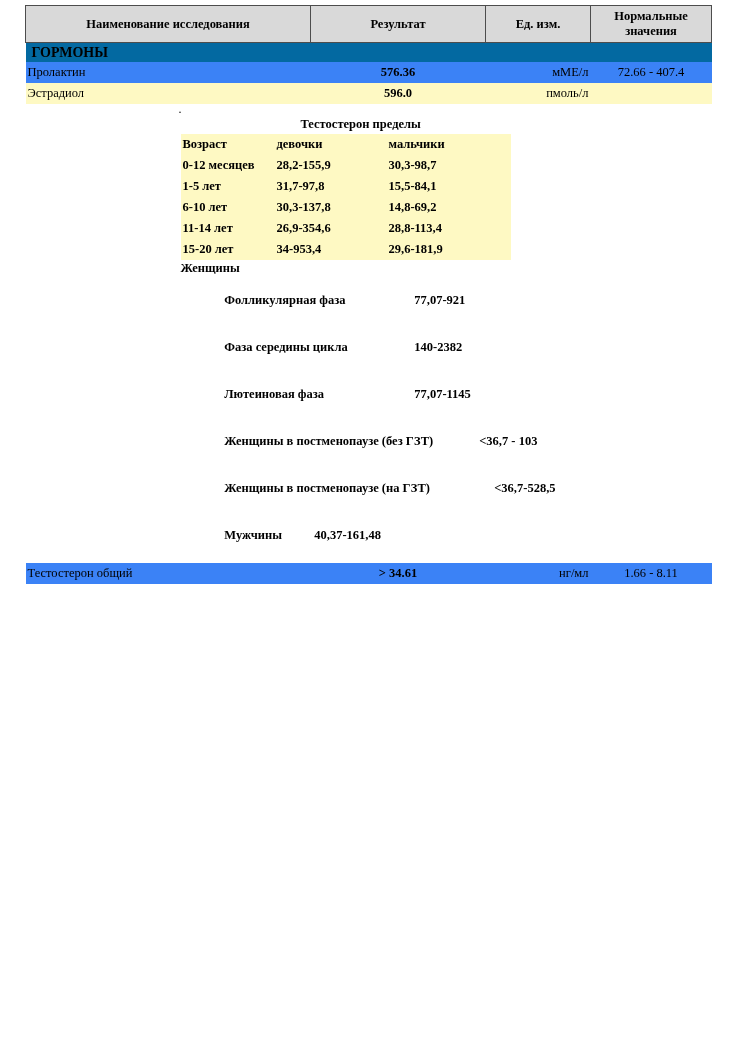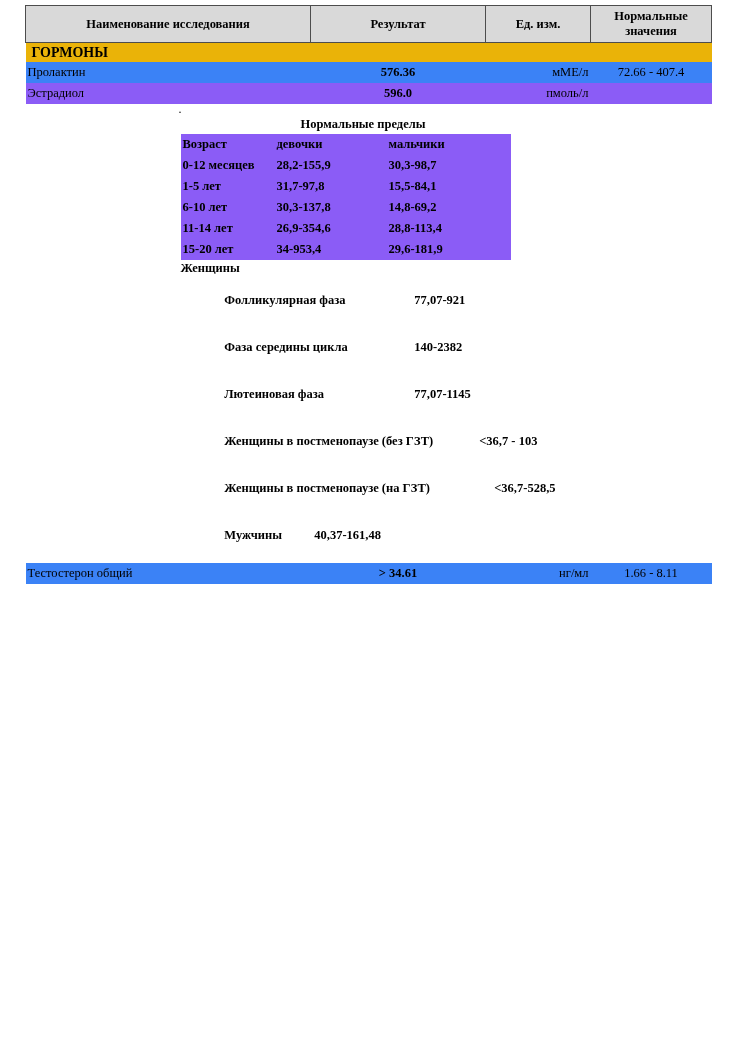--- a/index.html
+++ b/index.html
@@ -40,31 +40,31 @@
     text-align: center;
     font-family: "Liberation Serif", "DejaVu Serif", serif;
   }
   thead th.th-name { text-align: center; }
 
   tr.section-row td {
     border: none;
     padding: 2px 2px 1px 6px;
     font-size: 14px;
     font-weight: bold;
-    background: #eab308;
+    background: #0369a1;
   }
 
   tr.data-row td {
     border: none;
     font-size: 12.5px;
     padding: 3px 2px 3px 2px;
     vertical-align: top;
   }
   tr.shaded td { background: #3b82f6; }
-  tr.plain td  { background: #8b5cf6; margin-left: 7px; }
+  tr.plain td  { background: #fef9c3; margin-left: 7px; }
 
   td.name   { text-align: left; padding-left: 2px; }
   td.result { text-align: center; font-weight: bold; }
   td.unit   { text-align: right; }
   td.norm   { text-align: center; }
 
   
   .refblock {
     margin: 0;
     padding: 0 0 4px 0;
@@ -148,21 +148,21 @@
         <td class="unit">пмоль/л</td>
         <td class="norm"></td>
       </tr>
 
       <tr class="data-row plain">
         <td colspan="4" style="padding:0;">
           <div class="refblock">
 
             <div class="refdot">.</div>
 
-            <div class="ref-title">Нормальные пределы</div>
+            <div class="ref-title">Тестостерон пределы</div>
 
             <table class="ref-table">
               <tbody>
                   <tr>
                 <td class="col-a">Возраст</td>
                 <td class="col-b">девочки</td>
                 <td class="col-c">мальчики</td>
               </tr>
               <tr>
                 <td class="col-a">0-12 месяцев</td>

